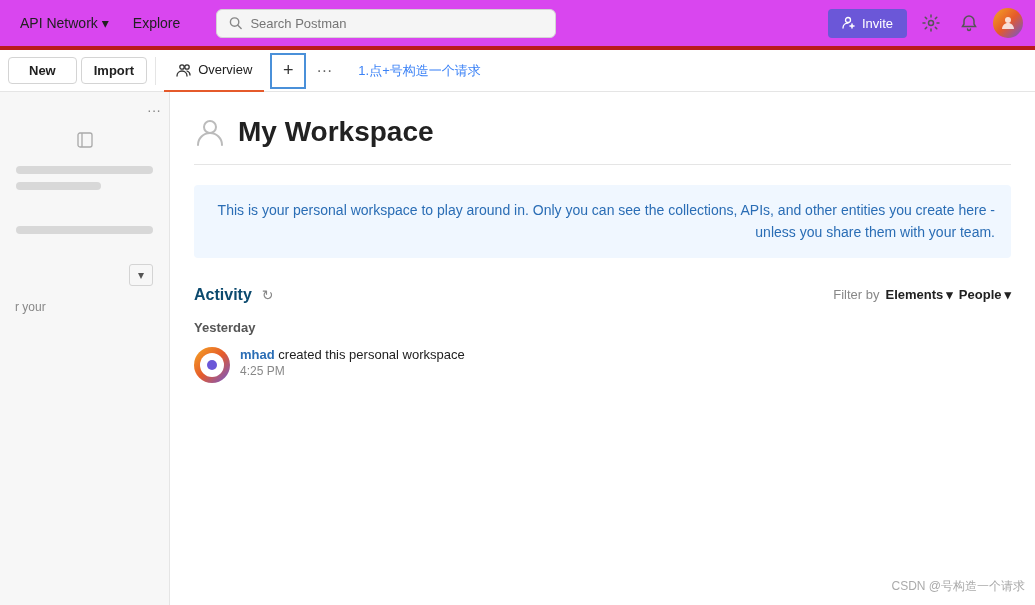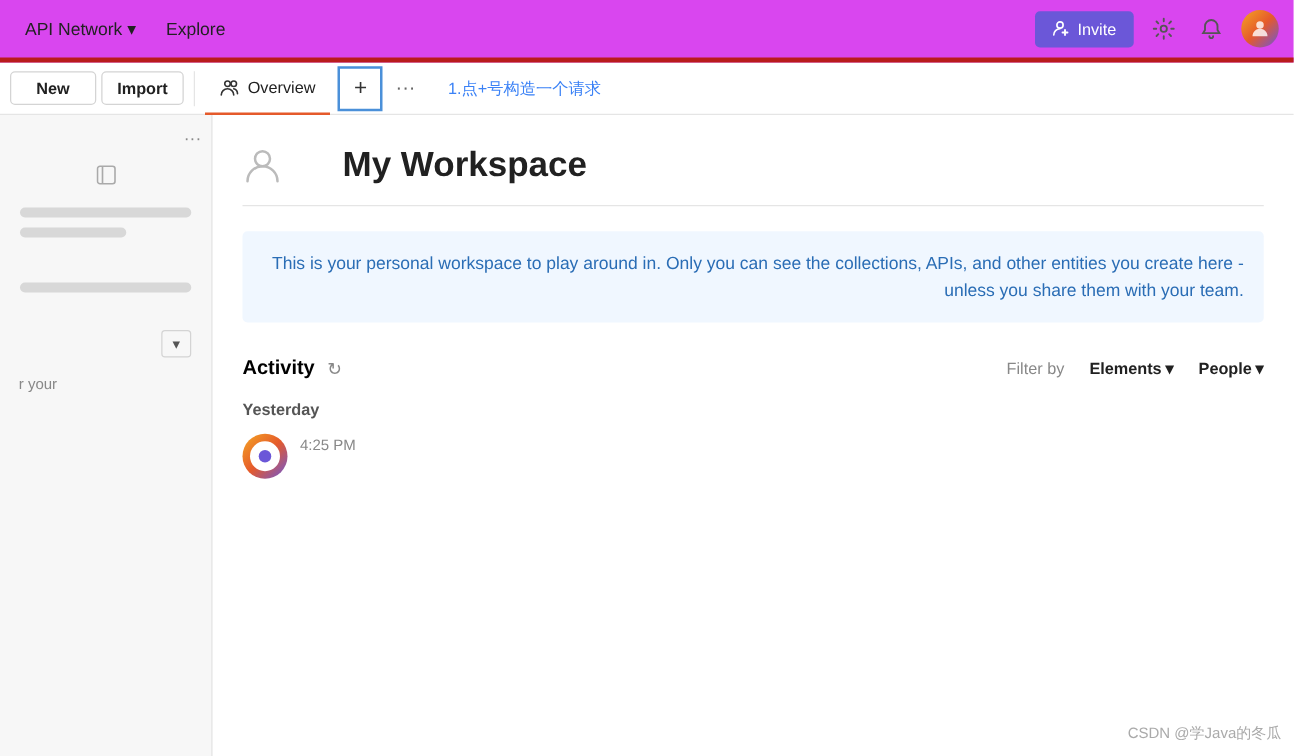--- a/index.html
+++ b/index.html
@@ -128,47 +128,47 @@
 
     
     .main-content {
       flex: 1; overflow-y: auto; padding: 0 24px 24px;
     }
     .workspace-header {
       display: flex; align-items: center; gap: 12px;
       padding: 24px 0 16px;
     }
     .workspace-title {
-      font-size: 28px; font-weight: 800; color: #212121; margin-left: 36px;
+      font-size: 28px; font-weight: 800; color: #212121;
     }
     .divider-line {
       height: 1px; background: #e5e5e5; margin: 0 0 20px;
     }
     .summary-placeholder {
       font-size: 14px; color: #b0b0b0; margin-bottom: 20px;
       padding: 0 2px;
     }
     .info-box {
       background: #f0f7ff; border-radius: 4px;
       padding: 14px 16px; margin-bottom: 28px; text-align: right;
     }
     .info-box-text {
       font-size: 14px; color: #2a6db5; line-height: 1.6;
     }
     .activity-header {
       display: flex; align-items: center; gap: 10px; margin-bottom: 16px;
     }
     .activity-title {
-      font-size: 16px; font-weight: 700; color: #000000;
+      font-size: 16px; font-weight: 700; color: #0c4a6e;
     }
     .refresh-icon {
       color: #888; font-size: 14px; cursor: pointer;
     }
     .filter-right {
-      margin-left: auto; display: flex; align-items: center; gap: 20px;
+      margin-left: auto; display: flex; align-items: center; gap: 6px;
     }
     .filter-label { font-size: 13px; color: #888; }
     .filter-btn {
       background: none; border: none; cursor: pointer;
       font-size: 13px; font-weight: 600; color: #212121;
       display: flex; align-items: center; gap: 3px;
     }
     .yesterday-label {
       font-size: 13px; font-weight: 600; color: #555; margin-bottom: 12px;
     }
@@ -198,20 +198,27 @@
 <body>
 
 <div class="top-nav">
   <button class="api-network-btn">
     <span>API Network</span>
     <span>▾</span>
   </button>
   <button class="explore-btn">
     <span>Explore</span>
   </button>
+  <div class="search-bar">
+    <svg width="14" height="14" viewBox="0 0 14 14" fill="none">
+      <circle cx="6" cy="6" r="4.5" stroke="#888" stroke-width="1.5"></circle>
+      <line x1="9.5" y1="9.5" x2="13" y2="13" stroke="#888" stroke-width="1.5" stroke-linecap="round"></line>
+    </svg>
+    <input type="text" placeholder="Search Postman" style="">
+  </div>
   <div class="nav-right">
     <button class="invite-btn">
       <svg width="14" height="14" viewBox="0 0 14 14" fill="none">
         <circle cx="6" cy="4" r="2.5" stroke="white" stroke-width="1.3"></circle>
         <path d="M1 12c0-2.8 2.2-5 5-5" stroke="white" stroke-width="1.3" stroke-linecap="round"></path>
         <line x1="10" y1="8" x2="10" y2="12" stroke="white" stroke-width="1.5" stroke-linecap="round"></line>
         <line x1="8" y1="10" x2="12" y2="10" stroke="white" stroke-width="1.5" stroke-linecap="round"></line>
       </svg>
       <span>Invite</span>
     </button>
@@ -316,19 +323,23 @@
       </div>
     </div>
     <p class="yesterday-label">Yesterday</p>
     <div class="activity-item">
       <div class="activity-avatar">
         <div class="activity-avatar-inner">
           <div class="activity-avatar-dot"></div>
         </div>
       </div>
       <div>
+        <div class="activity-text">
+          <a href="#">mhad</a>
+          <span> </span><span>created this personal workspace</span>
+        </div>
         <div class="activity-time">4:25 PM</div>
       </div>
     </div>
   </div>
 
-  <div class="watermark">CSDN @学Java的冬瓜</div>
+  <div class="watermark">CSDN @号构造一个请求</div>
 </div>
 
 </body></html>

